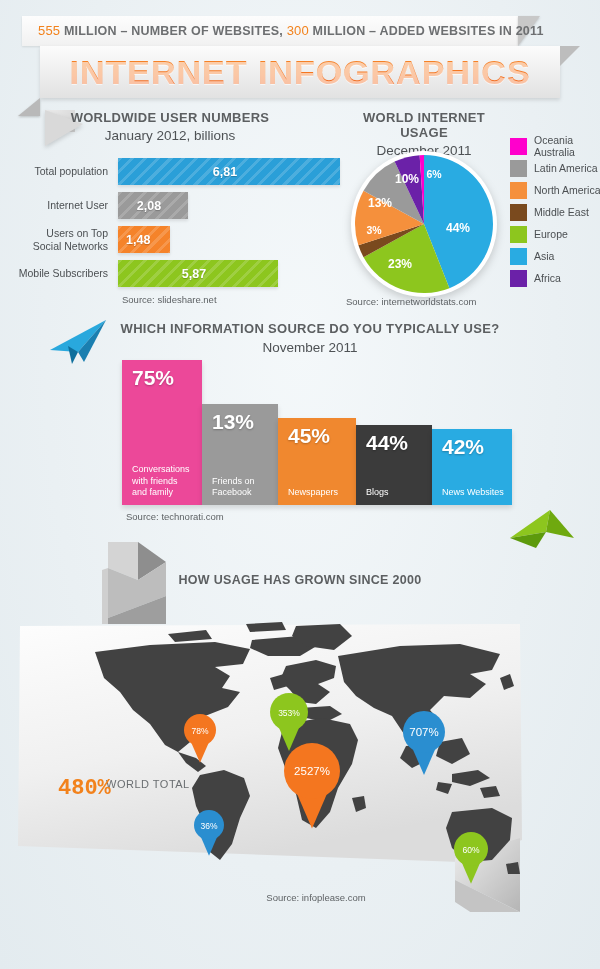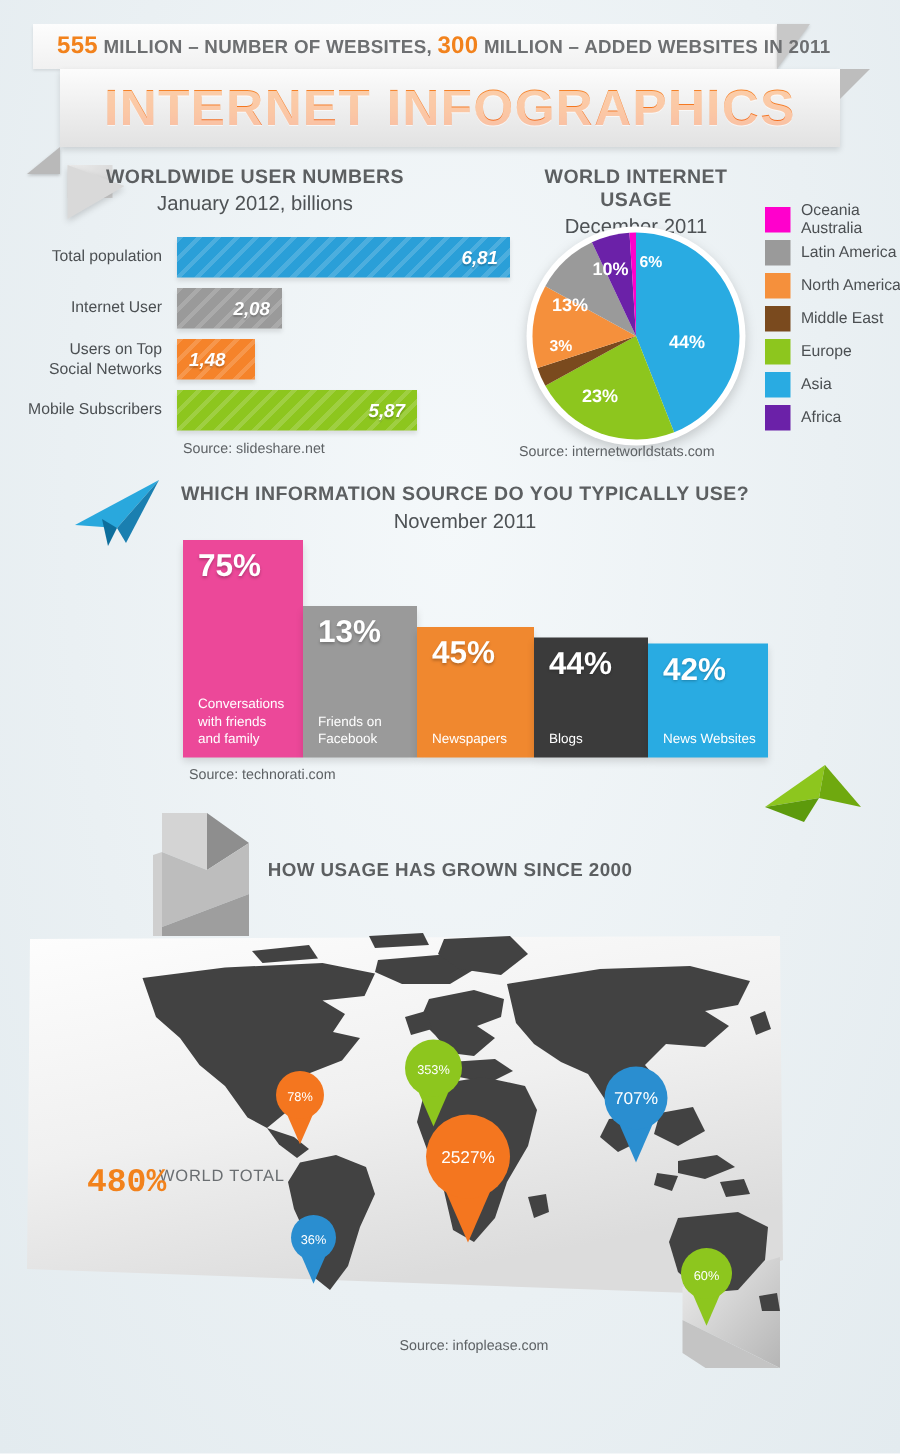--- a/index.html
+++ b/index.html
@@ -20,21 +20,21 @@
   }
   .tagline-fold {
     position: absolute; left: 518px; top: 8px;
     width: 0; height: 0; border-top: 30px solid #c8c8c8; border-right: 22px solid transparent;
     filter: drop-shadow(0 1px 1px rgba(0,0,0,.18));
   }
   .tagline {
     position: absolute; left: 38px; top: 8px; height: 30px; line-height: 30px;
     font-size: 12.5px; font-weight: bold; color: #6d6f71; letter-spacing: .2px; white-space: nowrap;
   }
-  .tagline .big { font-size: 16px; color: #f2821c; font-weight: bold; }
+  .tagline .big { font-size: 13px; color: #f2821c; font-weight: normal; }
 
   .title-band {
     position: absolute; left: 40px; top: 38px; width: 520px; height: 52px;
     background: linear-gradient(180deg,#fcfcfc 0%,#f0f0f0 45%,#e2e2e2 100%);
     box-shadow: 0 2px 4px rgba(0,0,0,.13);
   }
   .title-fold-l {
     position: absolute; left: 18px; top: 90px; width: 0; height: 0;
     border-bottom: 18px solid #b9b9b9; border-left: 22px solid transparent;
     filter: drop-shadow(0 1px 1px rgba(0,0,0,.2));
@@ -74,21 +74,21 @@
   .bar-label {
     position: absolute; right: 232px; top: 0; width: 110px; height: 27px;
     display: flex; align-items: center; justify-content: flex-end;
     text-align: right; font-size: 10.5px; color: #4b4f52; line-height: 1.15;
   }
   .bar-track { position: absolute; left: 118px; top: 0; width: 222px; height: 27px; }
   .bar {
     position: relative; height: 27px;
     background-image: repeating-linear-gradient(135deg, rgba(255,255,255,.16) 0 3px, rgba(255,255,255,0) 3px 9px);
     box-shadow: 0 2px 3px rgba(0,0,0,.10);
-    display: flex; align-items: center; justify-content: flex-end; font-style: italic;
+    display: flex; align-items: center; justify-content: center;
   }
   .bar-val { color:#fff; font-size: 12.5px; font-weight: bold; padding-right: 8px; text-shadow: 0 1px 1px rgba(0,0,0,.22); }
   .bar-val.inner-left { padding-right: 0; padding-left: 8px; margin-right: auto; }
   .src { font-size: 9.5px; color: #5e6265; margin-top: 16px; }
 
   
   .piechart { position: absolute; left: 338px; top: 0; width: 262px; height: 200px; }
   .pie-wrap { position: absolute; left: 12px; top: 40px; width: 148px; height: 148px; }
   .pie-svg { filter: drop-shadow(0 3px 4px rgba(0,0,0,.18)); }
   .pie-lab { font-size: 12px; font-weight: bold; fill: #fff; }

